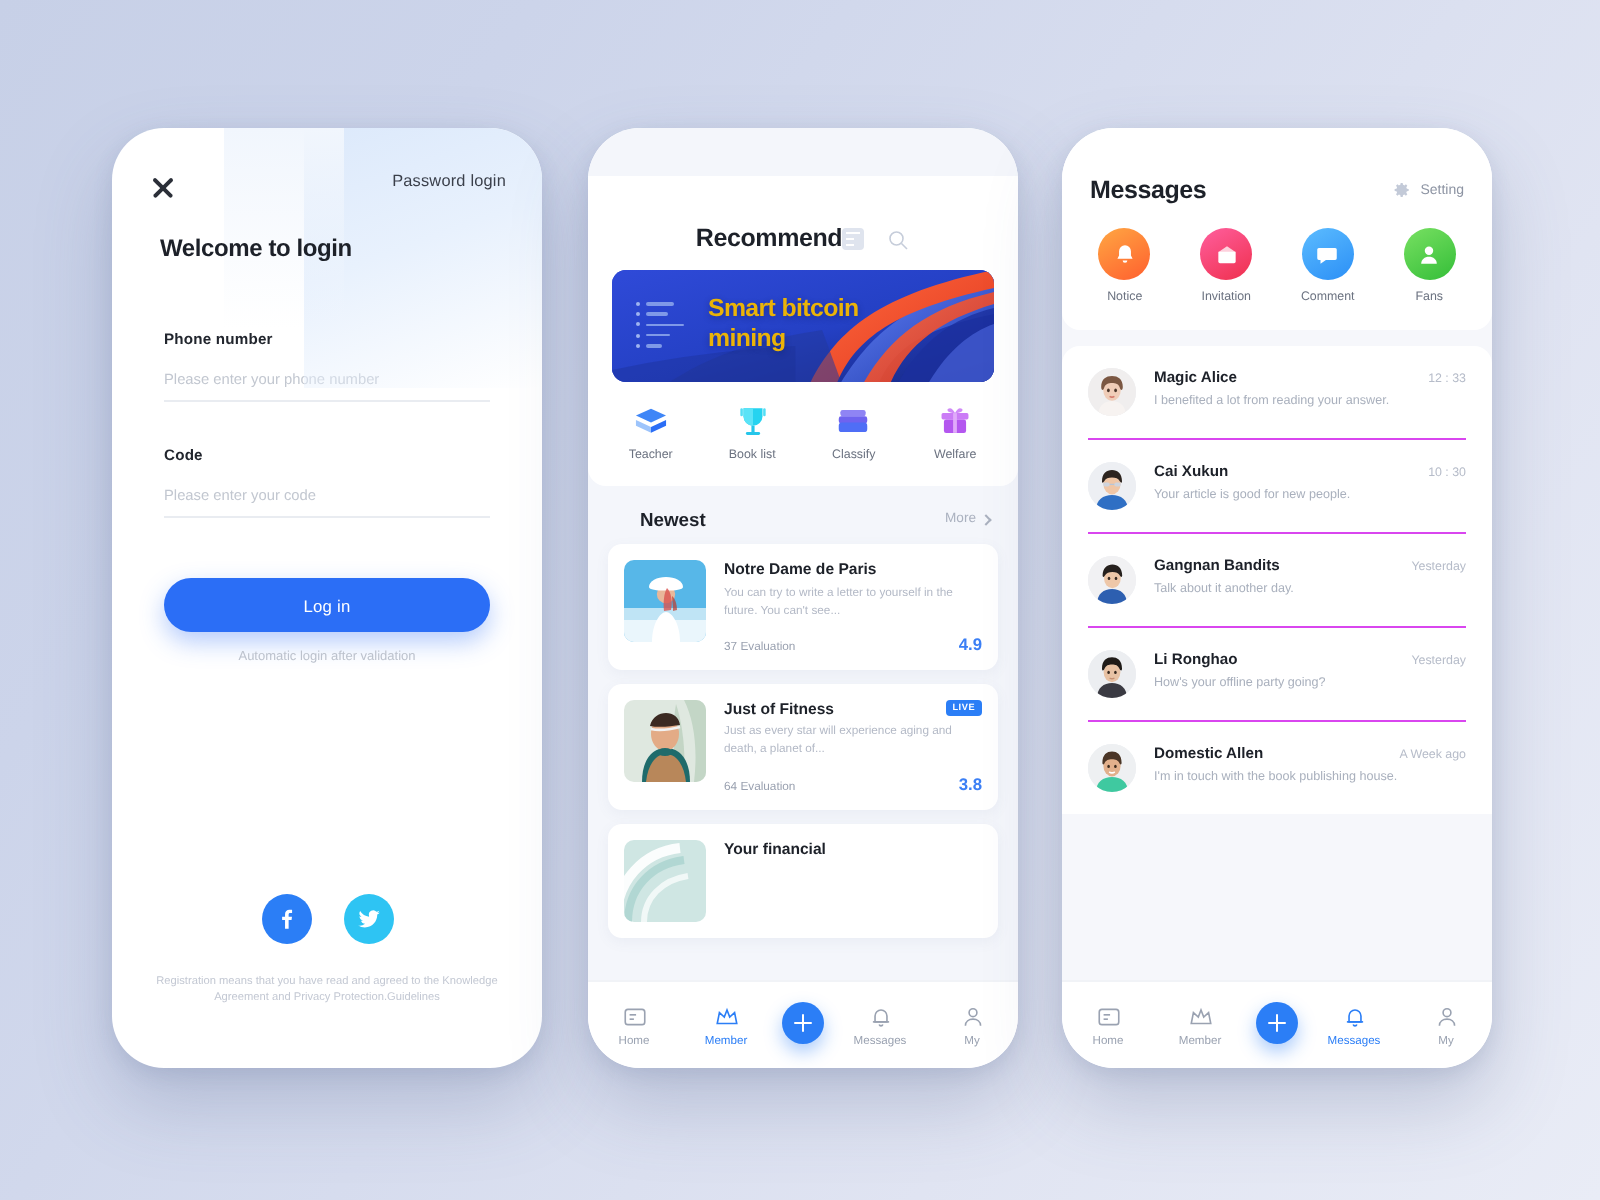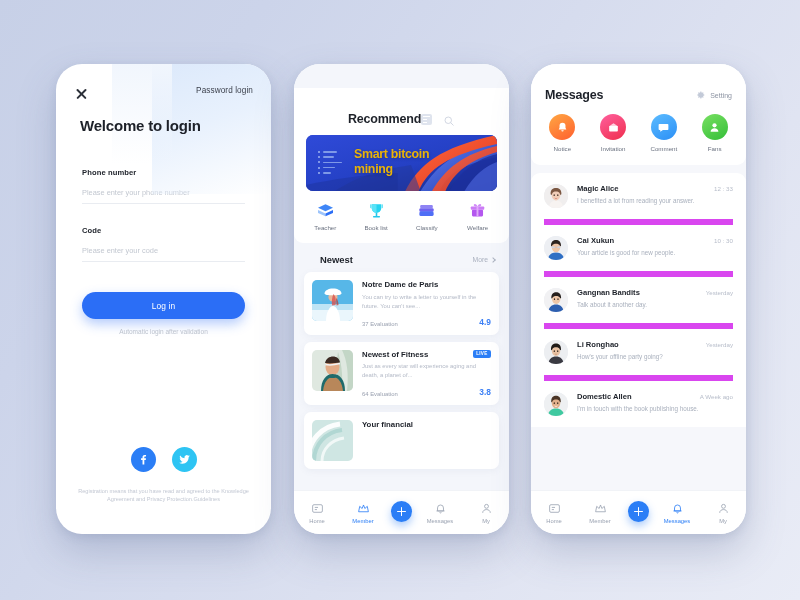--- a/index.html
+++ b/index.html
@@ -40,21 +40,21 @@
   .login-top { position:relative; padding:22px 18px 0 18px; display:flex;
                justify-content:space-between; align-items:flex-start; }
   .close-x { width:15px; height:15px; position:relative; cursor:pointer; }
   .close-x:before, .close-x:after {
     content:""; position:absolute; left:1px; top:7px; width:13px; height:1.7px;
     background:#2b2f38; border-radius:1px;
   }
   .close-x:before { transform:rotate(45deg); }
   .close-x:after  { transform:rotate(-45deg); }
   .pwd-login { font-size:8.2px; color:#3a3f4a; letter-spacing:.1px; cursor:pointer; }
-  .welcome { position:relative; margin:16px 0 0 24px; font-size:15px; font-weight:bold;
+  .welcome { position:relative; margin:16px 0 0 24px; font-size:12px; font-weight:bold;
              color:#1d2129; letter-spacing:-.2px; }
 
   .field { margin:0 26px; }
   .field.first { margin-top:34px; }
   .field.second { margin-top:22px; }
   .field-label { font-size:7.6px; font-weight:bold; color:#22262e; letter-spacing:.1px; }
   .field-input {
     width:100%; border:none; outline:none; background:transparent;
     font-family:"Liberation Sans", sans-serif;
     font-size:7.4px; color:#2b2f38; padding:11px 0 6px 0;
@@ -173,21 +173,21 @@
   .cats { background:#fff; display:flex; padding:12px 6px 13px 6px;
           border-radius:0 0 9px 9px; }
   .cat { flex:1; display:flex; flex-direction:column; align-items:center; gap:5px;
          cursor:pointer; }
   .cat-circle { width:26px; height:26px; border-radius:50%; display:flex;
                 align-items:center; justify-content:center; }
   .cat-circle svg { width:13px; height:13px; fill:#fff; }
   .cat-label { font-size:6.2px; color:#6b7280; }
 
   .msg-list { background:#fff; margin-top:8px; border-radius:9px 9px 0 0; padding:0 13px; }
-  .msg-item { display:flex; gap:9px; padding:11px 0; border-bottom:6px solid #d946ef;
+  .msg-item { display:flex; gap:9px; padding:11px 0; border-bottom:1px solid #d946ef;
               cursor:pointer; }
   .msg-item:last-child { border-bottom:none; }
   .avatar { width:24px; height:24px; border-radius:50%; flex:none; overflow:hidden;
             background:#eceef3; }
   .avatar svg { width:100%; height:100%; display:block; }
   .msg-main { flex:1; min-width:0; }
   .msg-row { display:flex; justify-content:space-between; align-items:baseline; }
   .msg-name { font-size:7.6px; font-weight:bold; color:#1d2129; }
   .msg-time { font-size:6.2px; color:#b6bcc9; }
   .msg-text { font-size:6.3px; color:#a9b0bd; margin-top:4px; }
@@ -395,21 +395,21 @@
               <path d="M9 41c0-11 5-17 12-17s12 6 12 17Z" fill="#1f6b6b"></path>
               <path d="M11 41c1-9 5-14 10-14s9 5 10 14Z" fill="#b8875a"></path>
               <ellipse cx="20.5" cy="17" rx="7" ry="8.4" fill="#e3ab86"></ellipse>
               <path d="M13 13c1-4.5 4.5-6.5 8-6.5s6.5 2 7 6c-4 .5-10 1.5-15 .5Z" fill="#3b2a22"></path>
               <path d="M13.5 14.5c4.5 1 10.5 0 14.5-1" stroke="#f2f2f2" stroke-width="1.4" fill="none"></path>
               <ellipse cx="20.5" cy="26" rx="4" ry="2" fill="#1f6b6b"></ellipse>
             </svg>
           </div>
           <div class="card-main">
             <div class="card-top">
-              <div class="card-title">Newest of Fitness</div>
+              <div class="card-title">Just of Fitness</div>
               <div class="badge-live">LIVE</div>
             </div>
             <div class="card-desc">Just as every star will experience aging and death, a planet of...</div>
             <div class="card-foot">
               <div class="card-eval">64 Evaluation</div>
               <div class="card-rating">3.8</div>
             </div>
           </div>
         </div>
 

